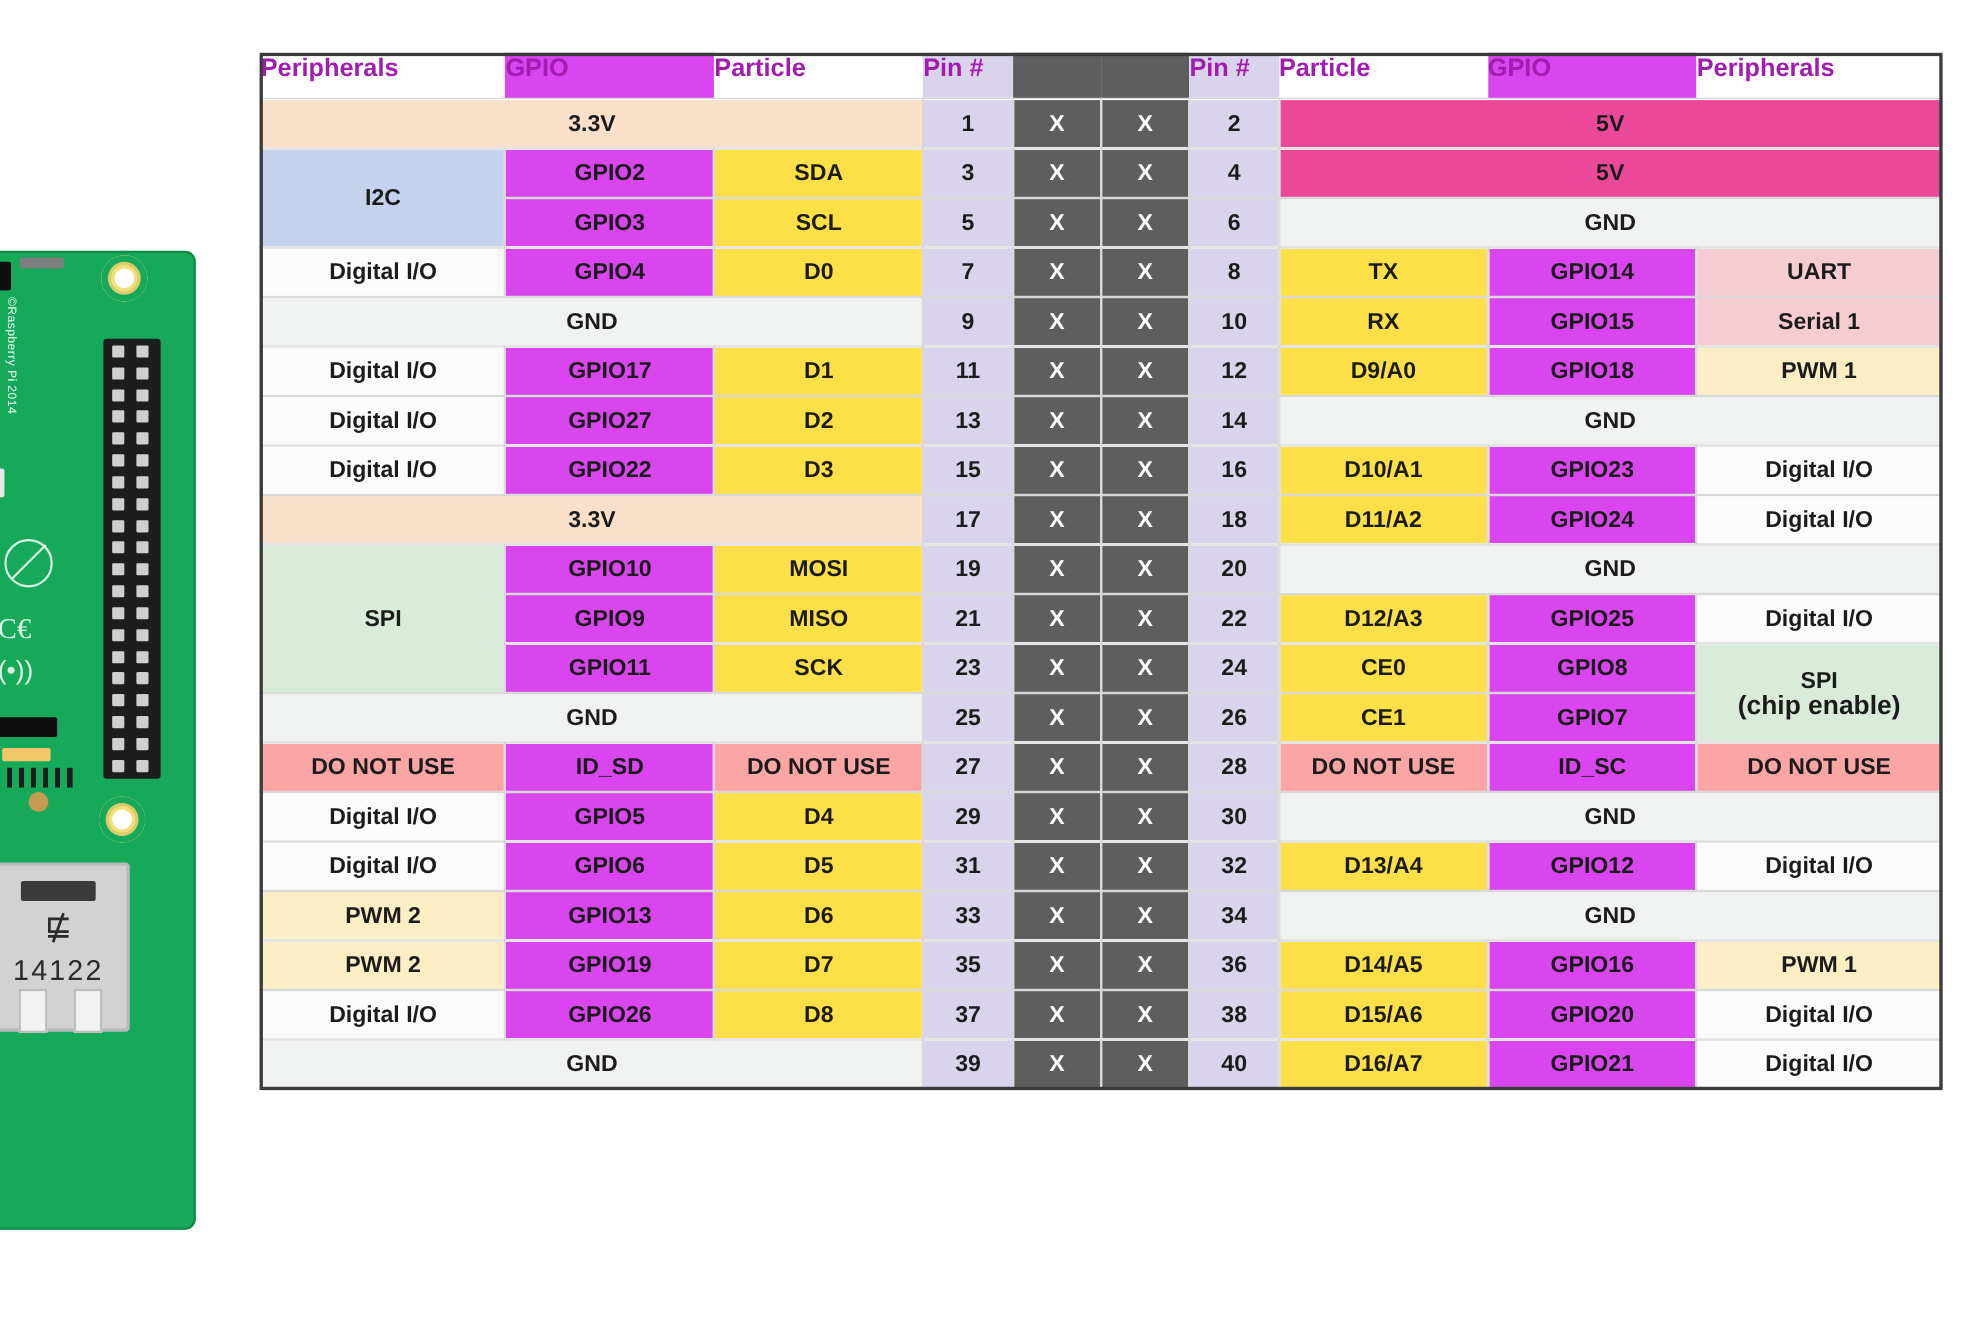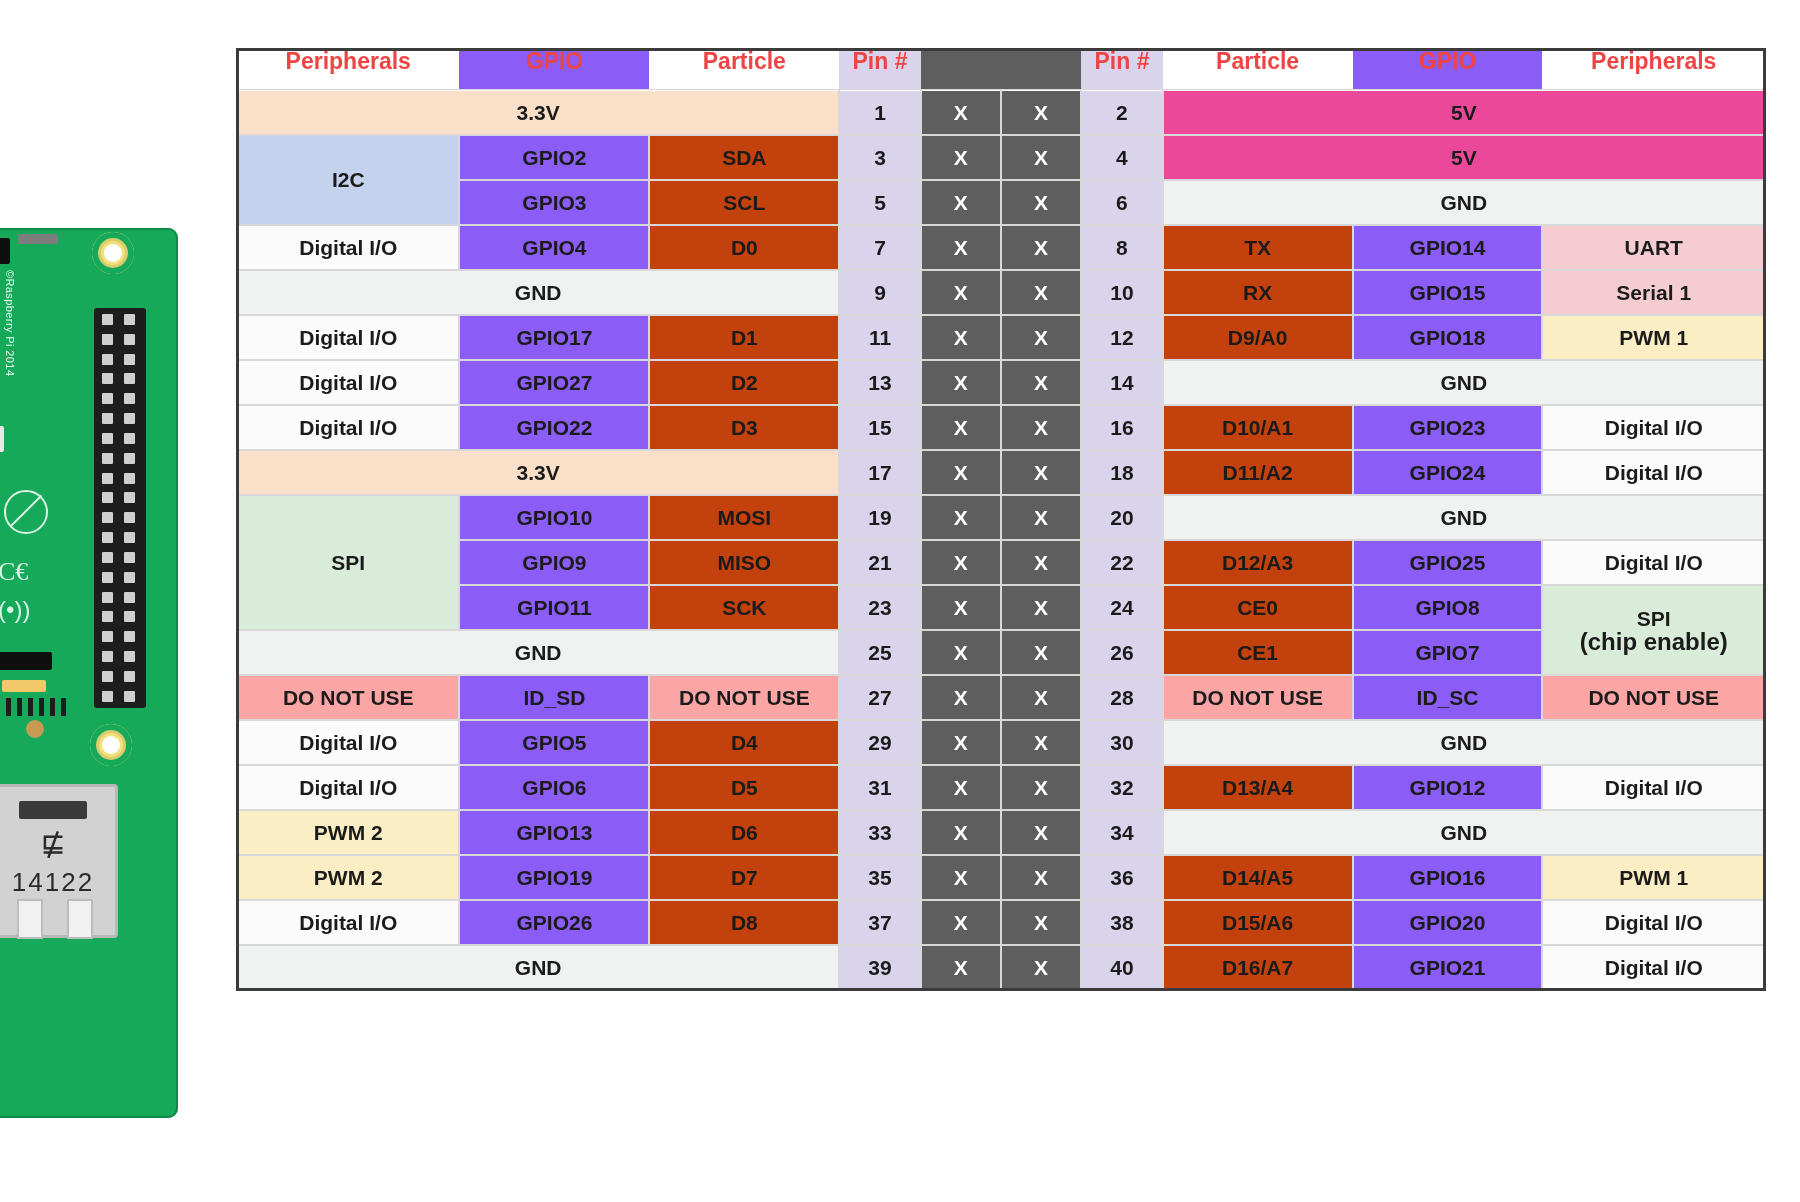--- a/index.html
+++ b/index.html
@@ -216,24 +216,24 @@
   table.pinout col.c-periph { width: 205px; }
   table.pinout col.c-gpio   { width: 175px; }
   table.pinout col.c-part   { width: 175px; }
   table.pinout col.c-pin    { width: 75px; }
   table.pinout col.c-x      { width: 74px; }
 
   table.pinout thead th {
     font-size: 23px;
     font-weight: bold;
     padding: 0 0 14px 0;
-    text-align: center;
+    text-align: left;
     border: none;
     background: transparent;
-    color: #ef4444;
+    color: #a21caf;
   }
   table.pinout tbody td {
     border: 2px solid #ffffff;
     outline: 1px solid #d8d8d8;
     height: 43px;
     text-align: center;
     vertical-align: middle;
     padding: 0 4px;
     white-space: nowrap;
     overflow: hidden;
@@ -247,22 +247,22 @@
     position: absolute;
     left: 0; top: 0; right: 0; bottom: 0;
     border: 3px solid #3b3b3b;
     pointer-events: none;
   }
 
   
   .c-power33   { background: #fae0c8; }
   .c-power5    { background: #ec4899; }
   .c-gnd       { background: #f0f1f1; }
-  .c-gpio      { background: #8b5cf6; }
-  .c-particle  { background: #c2410c; }
+  .c-gpio      { background: #d946ef; }
+  .c-particle  { background: #fde047; }
   .c-pin       { background: #d9d4ec; }
   .c-x         { background: #5e5e5e; color: #ffffff; font-weight: bold; }
   .c-i2c       { background: #c5d2ee; margin-top: 36px; }
   .c-uart      { background: #f5ccd2; }
   .c-pwm       { background: #fbeec4; }
   .c-spi       { background: #d9ecda; }
   .c-dnu       { background: #fca5a5; }
   .c-plain     { background: #fbfbfb; margin-left: 47px; }
 
   .sub { font-size: 24px; line-height: 22px; }

